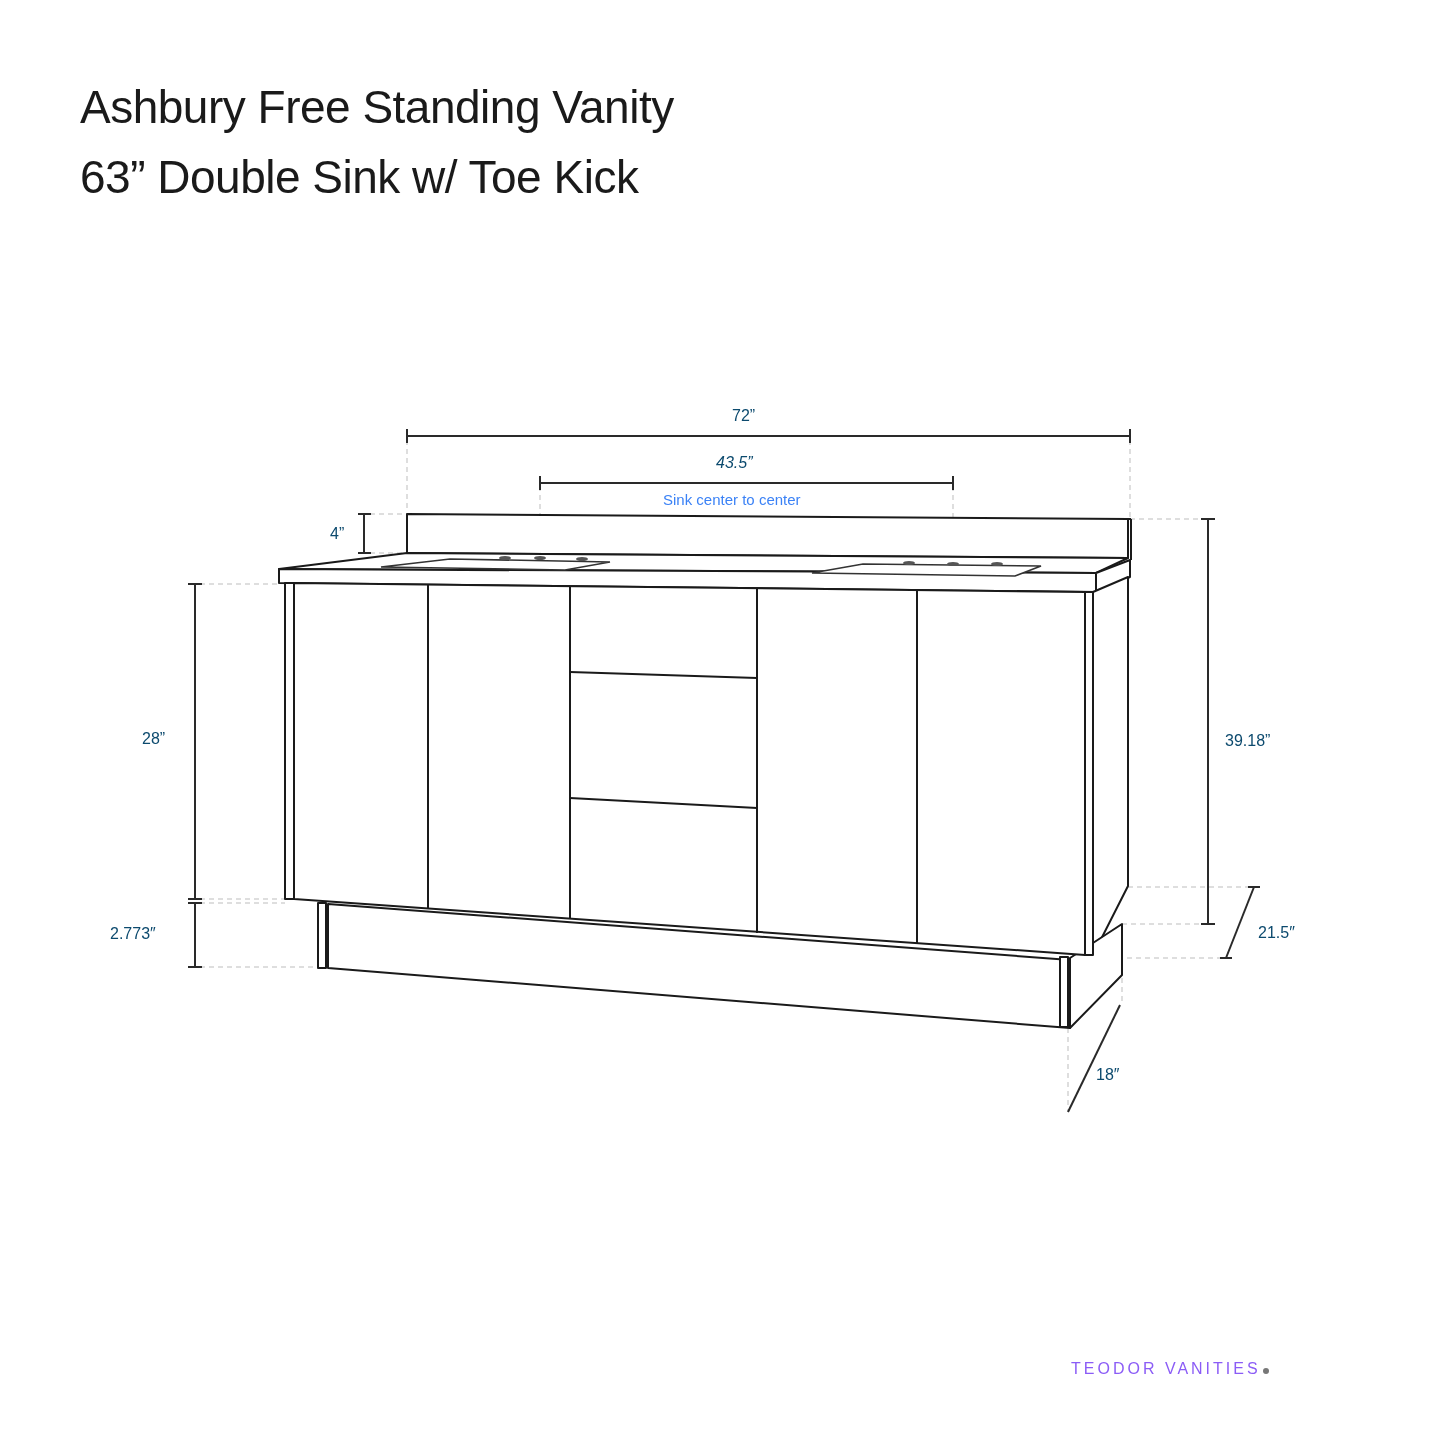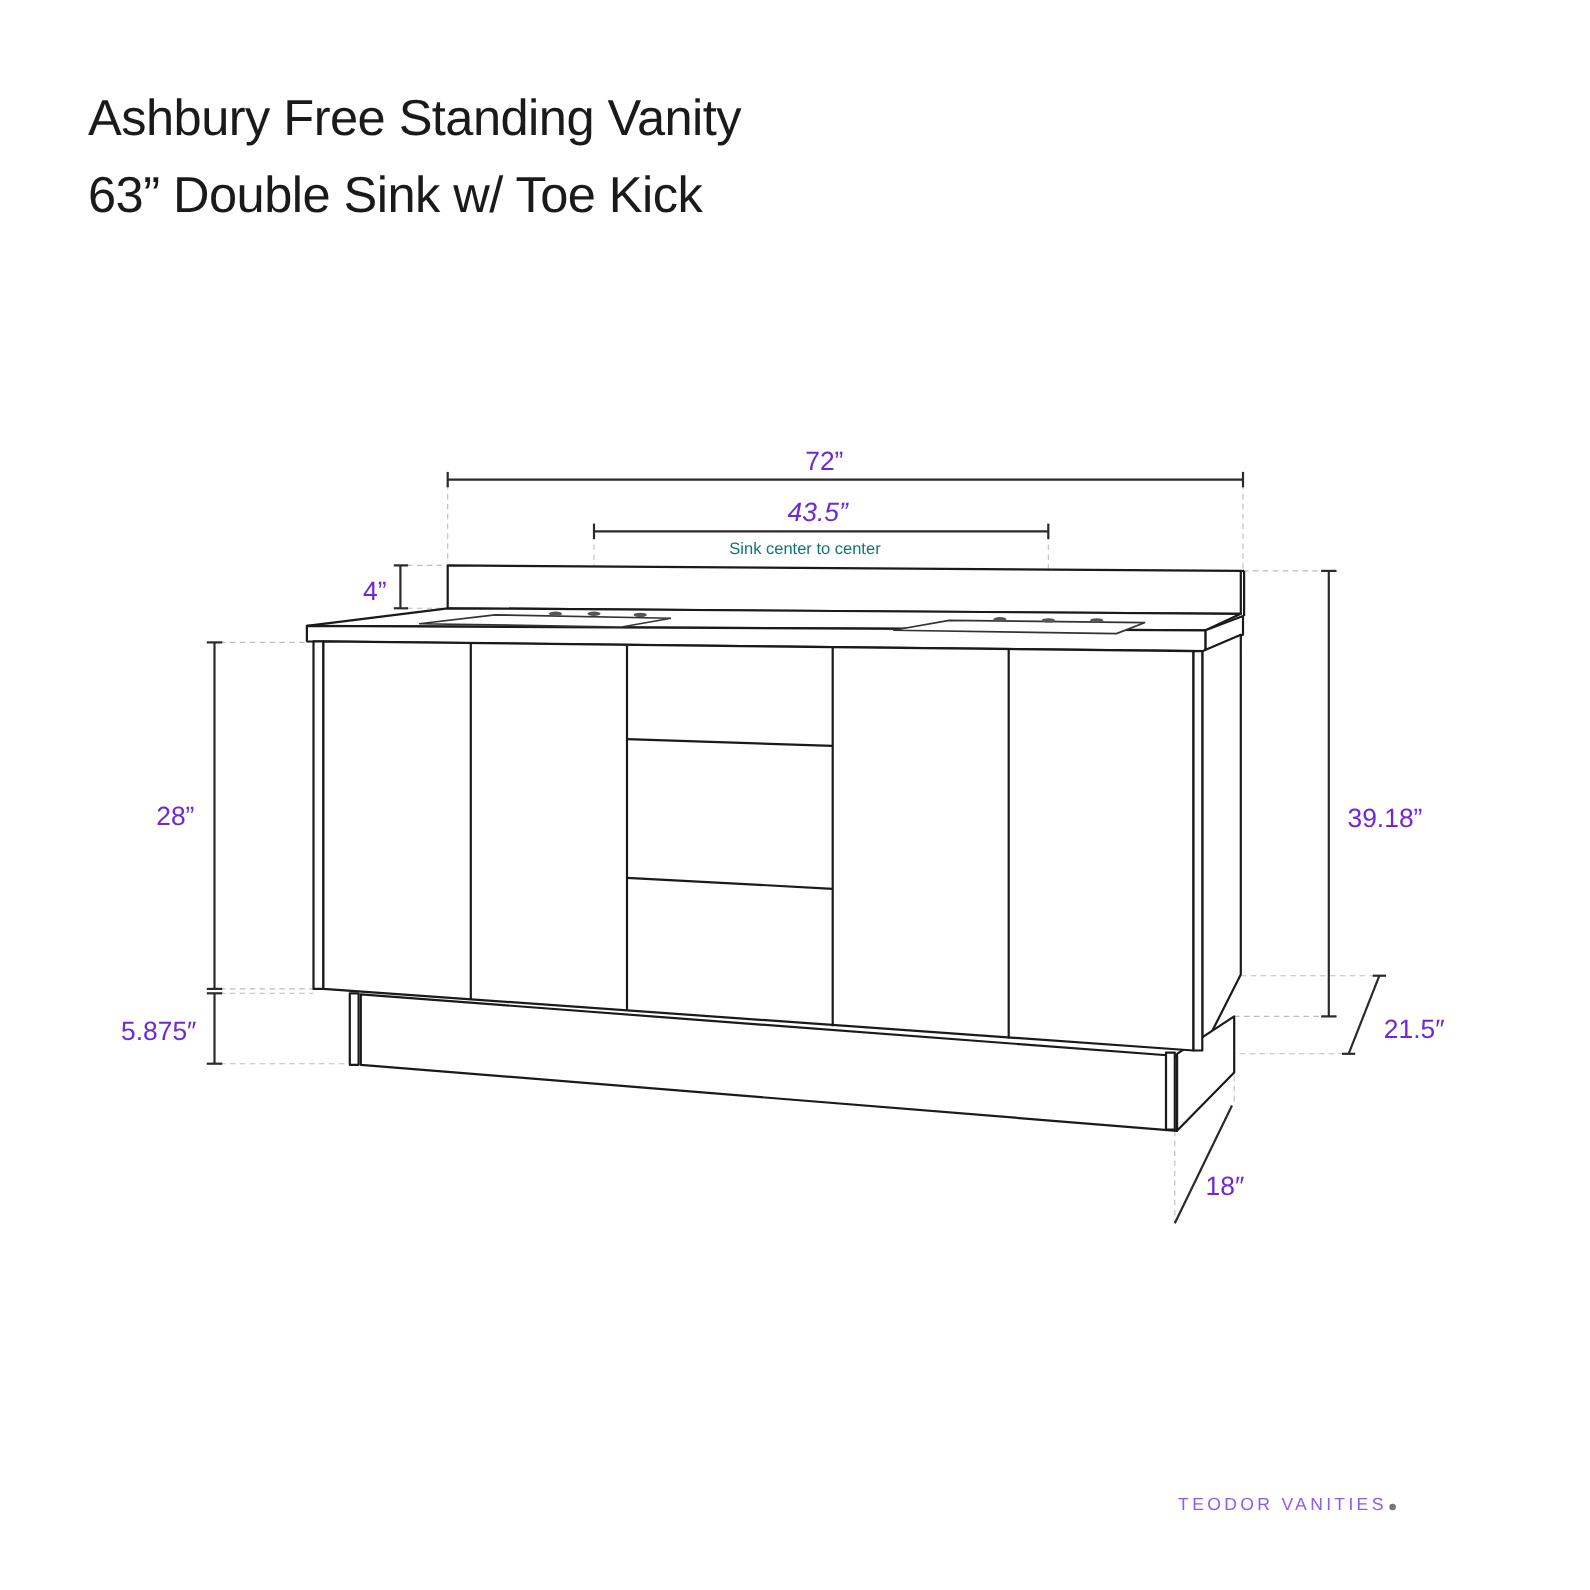--- a/index.html
+++ b/index.html
@@ -1,22 +1,22 @@
 <!DOCTYPE html>
 <html><head>
 <meta charset="utf-8">
 <style>
   html, body { margin: 0; padding: 0; background: #ffffff; }
   body { width: 1445px; height: 1445px; position: relative; overflow: hidden; font-family: "Liberation Sans", "DejaVu Sans", sans-serif; color: #1a1a1a; }
   .title { position: absolute; left: 80px; font-size: 46px; font-weight: 400; letter-spacing: -0.5px; line-height: 1; white-space: nowrap; }
   .title.l1 { top: 84px; }
   .title.l2 { top: 154px; }
   svg.drawing { position: absolute; left: 0; top: 0; }
-  .dim-label { position: absolute; font-size: 24px; line-height: 1; white-space: nowrap; color: #6d28d9; }
-  .dim-note { position: absolute; font-size: 15px; line-height: 1; white-space: nowrap; color: #0f766e; }
+  .dim-label { position: absolute; font-size: 16px; line-height: 1; white-space: nowrap; color: #0c4a6e; }
+  .dim-note { position: absolute; font-size: 15px; line-height: 1; white-space: nowrap; color: #3b82f6; }
   .brand { position: absolute; left: 1071px; top: 1360px; font-size: 16px; letter-spacing: 3px; font-weight: 400; color: #8b5cf6; white-space: nowrap; }
   .brand .reg { display: inline-block; width: 6px; height: 6px; border-radius: 50%; background: #777; margin-left: 2px; vertical-align: baseline; letter-spacing: 0; }
 </style>
 </head>
 <body>
 
 <div class="title l1">Ashbury Free Standing Vanity</div>
 <div class="title l2">63” Double Sink w/ Toe Kick</div>
 
 <svg class="drawing" width="1445" height="1445" viewBox="0 0 1445 1445" xmlns="http://www.w3.org/2000/svg">
@@ -121,18 +121,18 @@
     <ellipse cx="953" cy="564" rx="6" ry="2"></ellipse>
     <ellipse cx="997" cy="564" rx="6" ry="2"></ellipse>
   </g>
 </svg>
 
 <div class="dim-label" style="left:732px; top:408px;">72”</div>
 <div class="dim-label" style="left:716px; top:455px;font-style:italic;">43.5”</div>
 <div class="dim-note" style="left:663px; top:492px;">Sink center to center</div>
 <div class="dim-label" style="left:330px; top:526px;">4”</div>
 <div class="dim-label" style="left:142px; top:731px;">28”</div>
-<div class="dim-label" style="left:110px; top:926px;">5.875″</div>
+<div class="dim-label" style="left:110px; top:926px;">2.773″</div>
 <div class="dim-label" style="left:1225px; top:733px;text-align:center;">39.18”</div>
 <div class="dim-label" style="left:1258px; top:925px;">21.5″</div>
 <div class="dim-label" style="left:1096px; top:1067px;">18″</div>
 
 <div class="brand"><span>TEODOR VANITIES</span><span class="reg"></span></div>
 
 </body></html>

